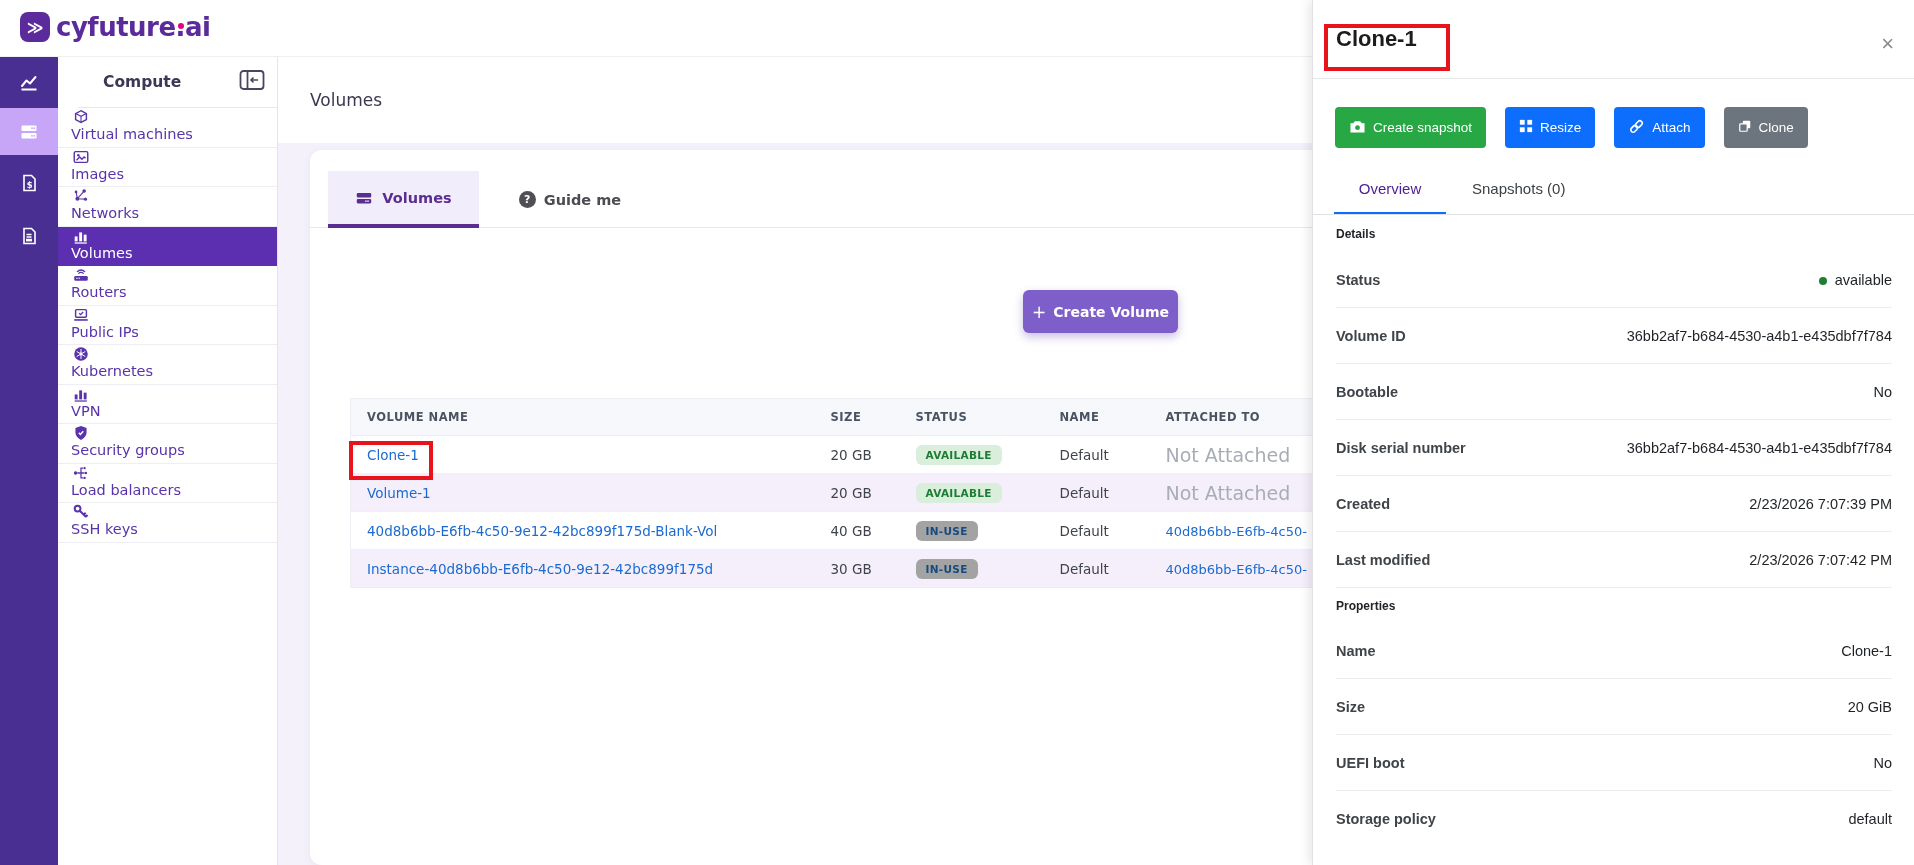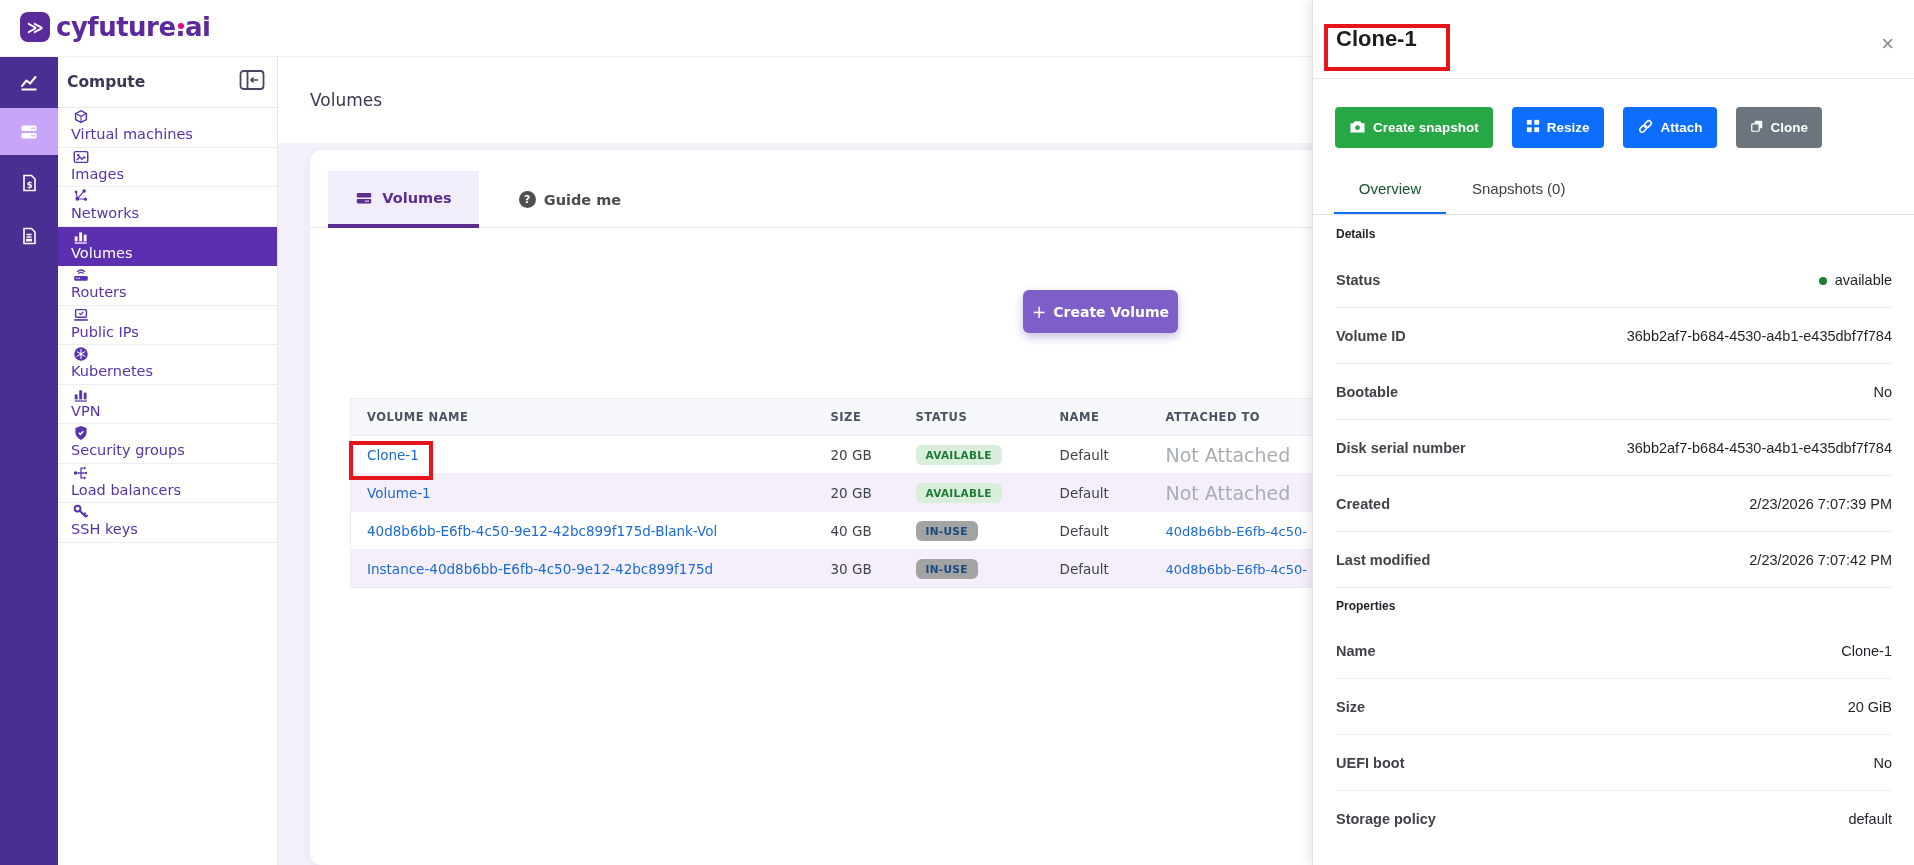--- a/index.html
+++ b/index.html
@@ -18,21 +18,21 @@
   
   .rail { position:absolute; left:0; top:57px; width:58px; height:808px; background:#4a2f92; z-index:4; }
   .rail-item { height:51px; display:flex; align-items:center; justify-content:center; color:#fff; }
   .rail-item.active { background:#c8a6f7; height:47px; }
   .ic20 { width:20px; height:20px; display:block; }
   .ic18 { width:18px; height:18px; display:block; }
 
   
   .menu { position:absolute; left:58px; top:57px; width:220px; height:808px; background:#fff;
     border-right:1px solid #e5e3ef; z-index:4; }
-  .menu-head { height:51px; border-bottom:1px solid #e9e7f1; display:flex; align-items:center; padding-left:9px; }
+  .menu-head { height:51px; border-bottom:1px solid #e9e7f1; display:flex; align-items:center; padding-left:25px;margin-left:20px; }
   .menu-title { font-size:15.5px; font-weight:600; color:#3d3655; flex:1; }
   .collapse-btn { margin-right:12px; color:#4a4460; cursor:pointer; display:flex; }
   .m-item { height:39.5px; display:flex; align-items:flex-start; border-bottom:1px solid #eeedf4;
     color:#5833ab; cursor:pointer;flex-direction:column; }
   .m-item .mi-ic { margin-left:14px; width:18px; display:flex; }
   .m-item .mi-lb { margin-left:13px; font-size:14.5px; font-weight:500; }
   .m-item.sel { background:#5c2eb0; color:#fff; border-color:transparent; }
 
   
   .content { position:absolute; left:278px; top:57px; width:1636px; height:808px; background:#f4f1fa; z-index:1; }
@@ -73,27 +73,27 @@
   .badge-b { background:#a3a3a3; color:#174a80; }
 
   
   .panel { position:absolute; left:1312px; top:0; width:602px; height:865px; background:#fff; z-index:10;
     border-left:1px solid #e2e2e6; box-shadow:-3px 0 10px rgba(0,0,0,.10);
     font-family:"Liberation Sans", sans-serif; }
   .p-head { position:relative; height:79px; border-bottom:1px solid #e8e8ec; }
   .p-title { position:absolute; left:23px; top:26px; font-size:22px; font-weight:600; color:#1c1c1e; }
   .p-close { position:absolute; right:20px; top:33px; font-size:22px; color:#8a8a8f; cursor:pointer; line-height:1; }
   .p-actions { position:absolute; left:22px; top:107px; display:flex; gap:19px; }
-  .btn { height:41px; border:none; border-radius:4px; color:#fff; font-size:13.5px; font-weight:700;
+  .btn { height:41px; border:none; border-radius:4px; color:#fff; font-size:13.5px; font-weight:400;
     display:inline-flex; align-items:center; gap:7px; padding:0 14px; cursor:pointer;
     font-family:"Liberation Sans",sans-serif; }
   .btn-g { background:#28a745; } .btn-b { background:#0d6efd; } .btn-gy { background:#6c757d; }
   .p-tabs { position:absolute; left:0; top:170px; width:100%; height:45px; border-bottom:1px solid #dee2e6;
     display:flex; padding-left:21px; }
-  .p-tab1 { width:112px; text-align:center; color:#14532d; font-size:15px; font-weight:500;
+  .p-tab1 { width:112px; text-align:center; color:#4c1d95; font-size:15px; font-weight:500;
     border-bottom:2px solid #0d6efd; padding-top:10px; cursor:pointer; }
   .p-tab2 { margin-left:26px; color:#3c4146; font-size:15px; padding-top:10px; cursor:pointer; }
   .p-body { position:absolute; left:23px; top:215px; width:556px; }
   .p-sec-head { height:37px; display:flex; align-items:center; font-size:12px; font-weight:700; color:#212529; }
   .p-sec-head.props { height:35px; }
   .p-row { height:56px; display:flex; align-items:center; justify-content:space-between;
     border-bottom:1px solid #ececf0; font-size:14.5px; }
   .p-lb { color:#3f4449; font-weight:600; }
   .p-val { color:#1f2327; text-align:right; }
   .props-list .p-row:last-child { border-bottom:none; }

